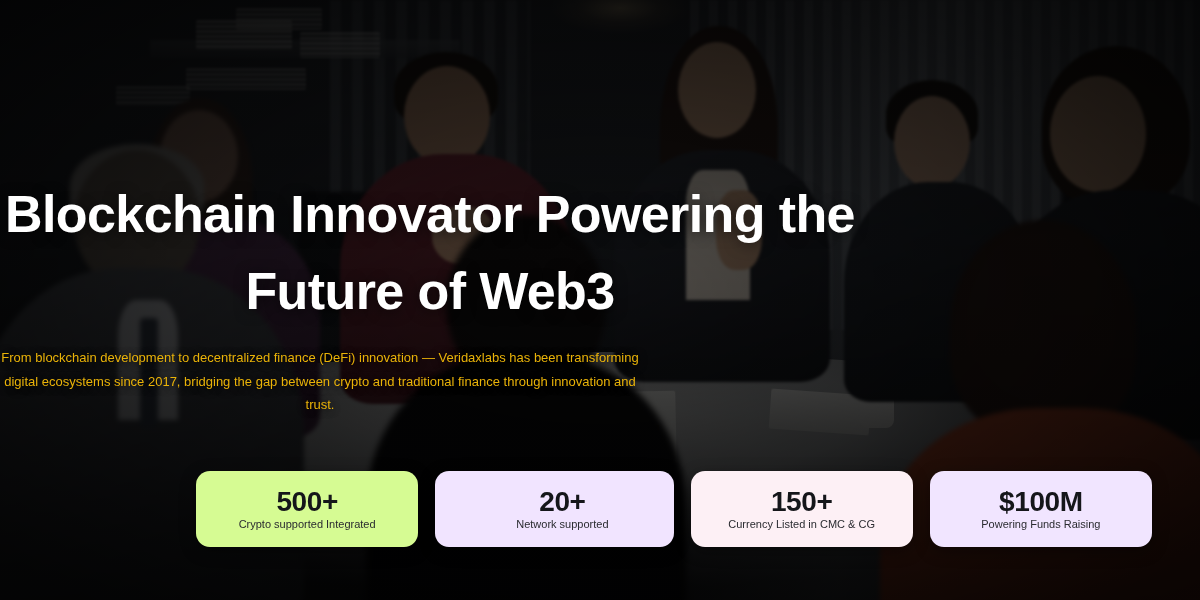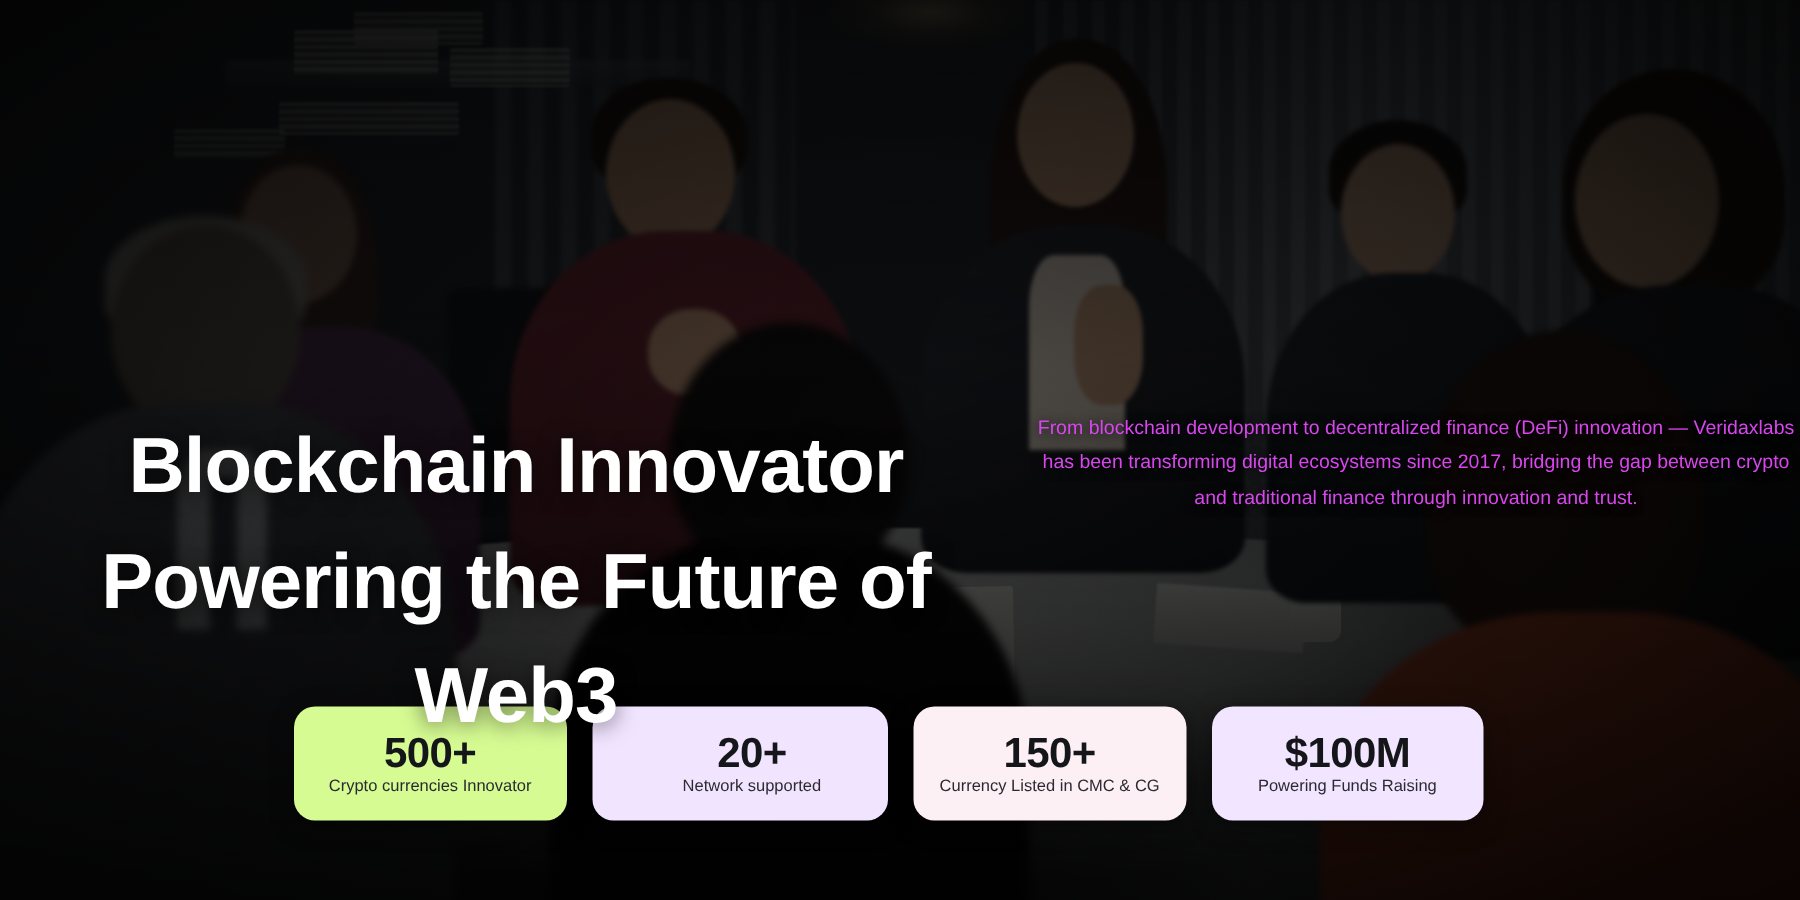--- a/index.html
+++ b/index.html
@@ -182,51 +182,51 @@
   .overlay {
     position:absolute; inset:0;
     background:
       radial-gradient(ellipse 800px 420px at 600px 280px, rgba(0,0,0,.34) 0%, rgba(0,0,0,.62) 60%, rgba(0,0,0,.82) 100%),
       linear-gradient(180deg, rgba(0,0,0,.55) 0%, rgba(0,0,0,.45) 40%, rgba(0,0,0,.60) 100%);
   }
 
   
   .content {
     position:absolute; inset:0;
-    display:flex; flex-direction:row; align-items:center;
+    display:flex; flex-direction:column; 
     z-index:5;
   }
 
   .headline {
     width:860px;
     margin-top:176px;
     text-align:center;
     color:#ffffff;
     font-size:52px;
     font-weight:bold;
     line-height:1.48;
     letter-spacing:-.6px;
     text-shadow:0 2px 14px rgba(0,0,0,.55);
   }
 
   .subhead {
     width:640px;
     margin-top:16px;
     text-align:center;
-    color:#d946ef;
+    color:#eab308;
     font-size:13px;
     font-weight:normal;
     line-height:1.82;
     text-shadow:0 1px 8px rgba(0,0,0,.75);
   }
 
   .stats {
     position:absolute;
     left:196px; top:471px;
-    width:793px;
+    width:956px;
     display:flex;
     gap:17px;
   }
 
   .stat-card {
     flex:1 1 0;
     height:76px;
     border-radius:14px;
     display:flex;
     flex-direction:column;
@@ -338,21 +338,21 @@
   <div class="overlay"></div>
 
   <div class="content">
     <h1 class="headline">Blockchain Innovator Powering the Future of Web3</h1>
     <p class="subhead">From blockchain development to decentralized finance (DeFi) innovation — Veridaxlabs has been transforming digital ecosystems since 2017, bridging the gap between crypto and traditional finance through innovation and trust.</p>
   </div>
 
   <div class="stats">
     <div class="stat-card" style="background: rgb(214, 251, 147);">
       <div class="stat-value">500+</div>
-      <div class="stat-label">Crypto currencies Innovator</div>
+      <div class="stat-label">Crypto supported Integrated</div>
     </div>
     <div class="stat-card" style="background: rgb(241, 228, 255); padding-left: 16px;">
       <div class="stat-value">20+</div>
       <div class="stat-label">Network supported</div>
     </div>
     <div class="stat-card" style="background: rgb(253, 240, 245);">
       <div class="stat-value">150+</div>
       <div class="stat-label">Currency Listed in CMC &amp; CG</div>
     </div>
     <div class="stat-card" style="background: rgb(241, 229, 255);">

